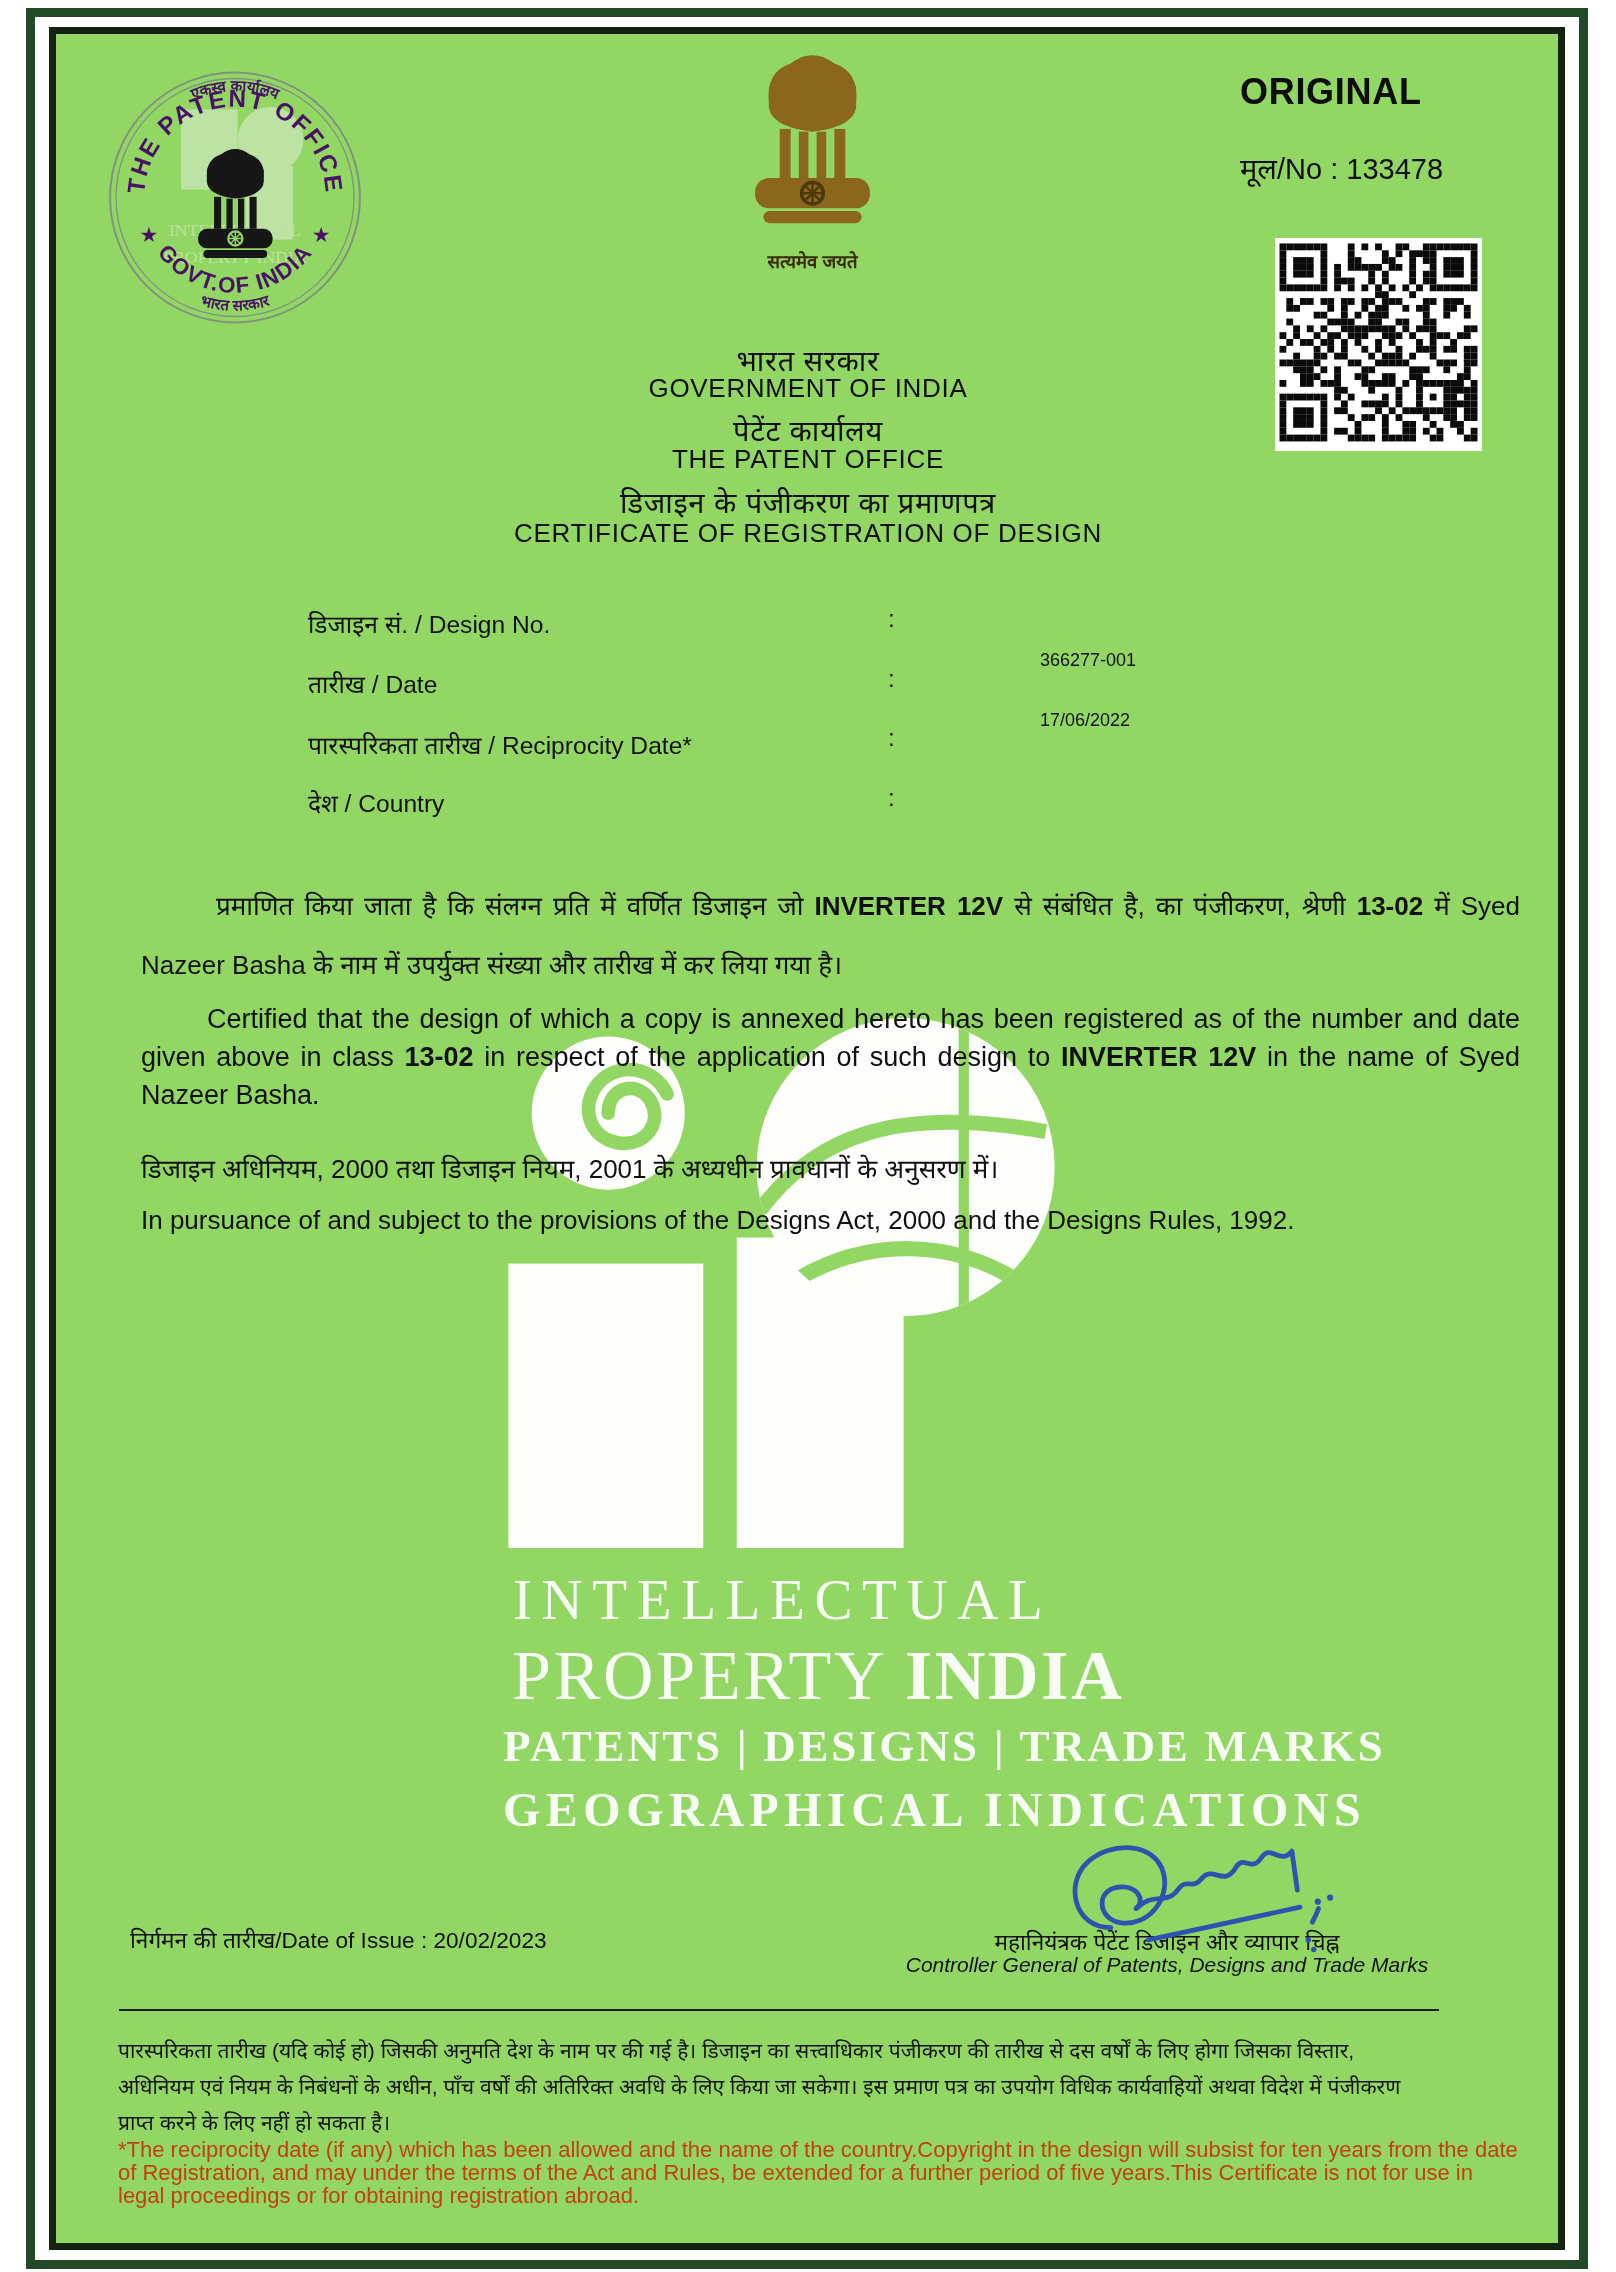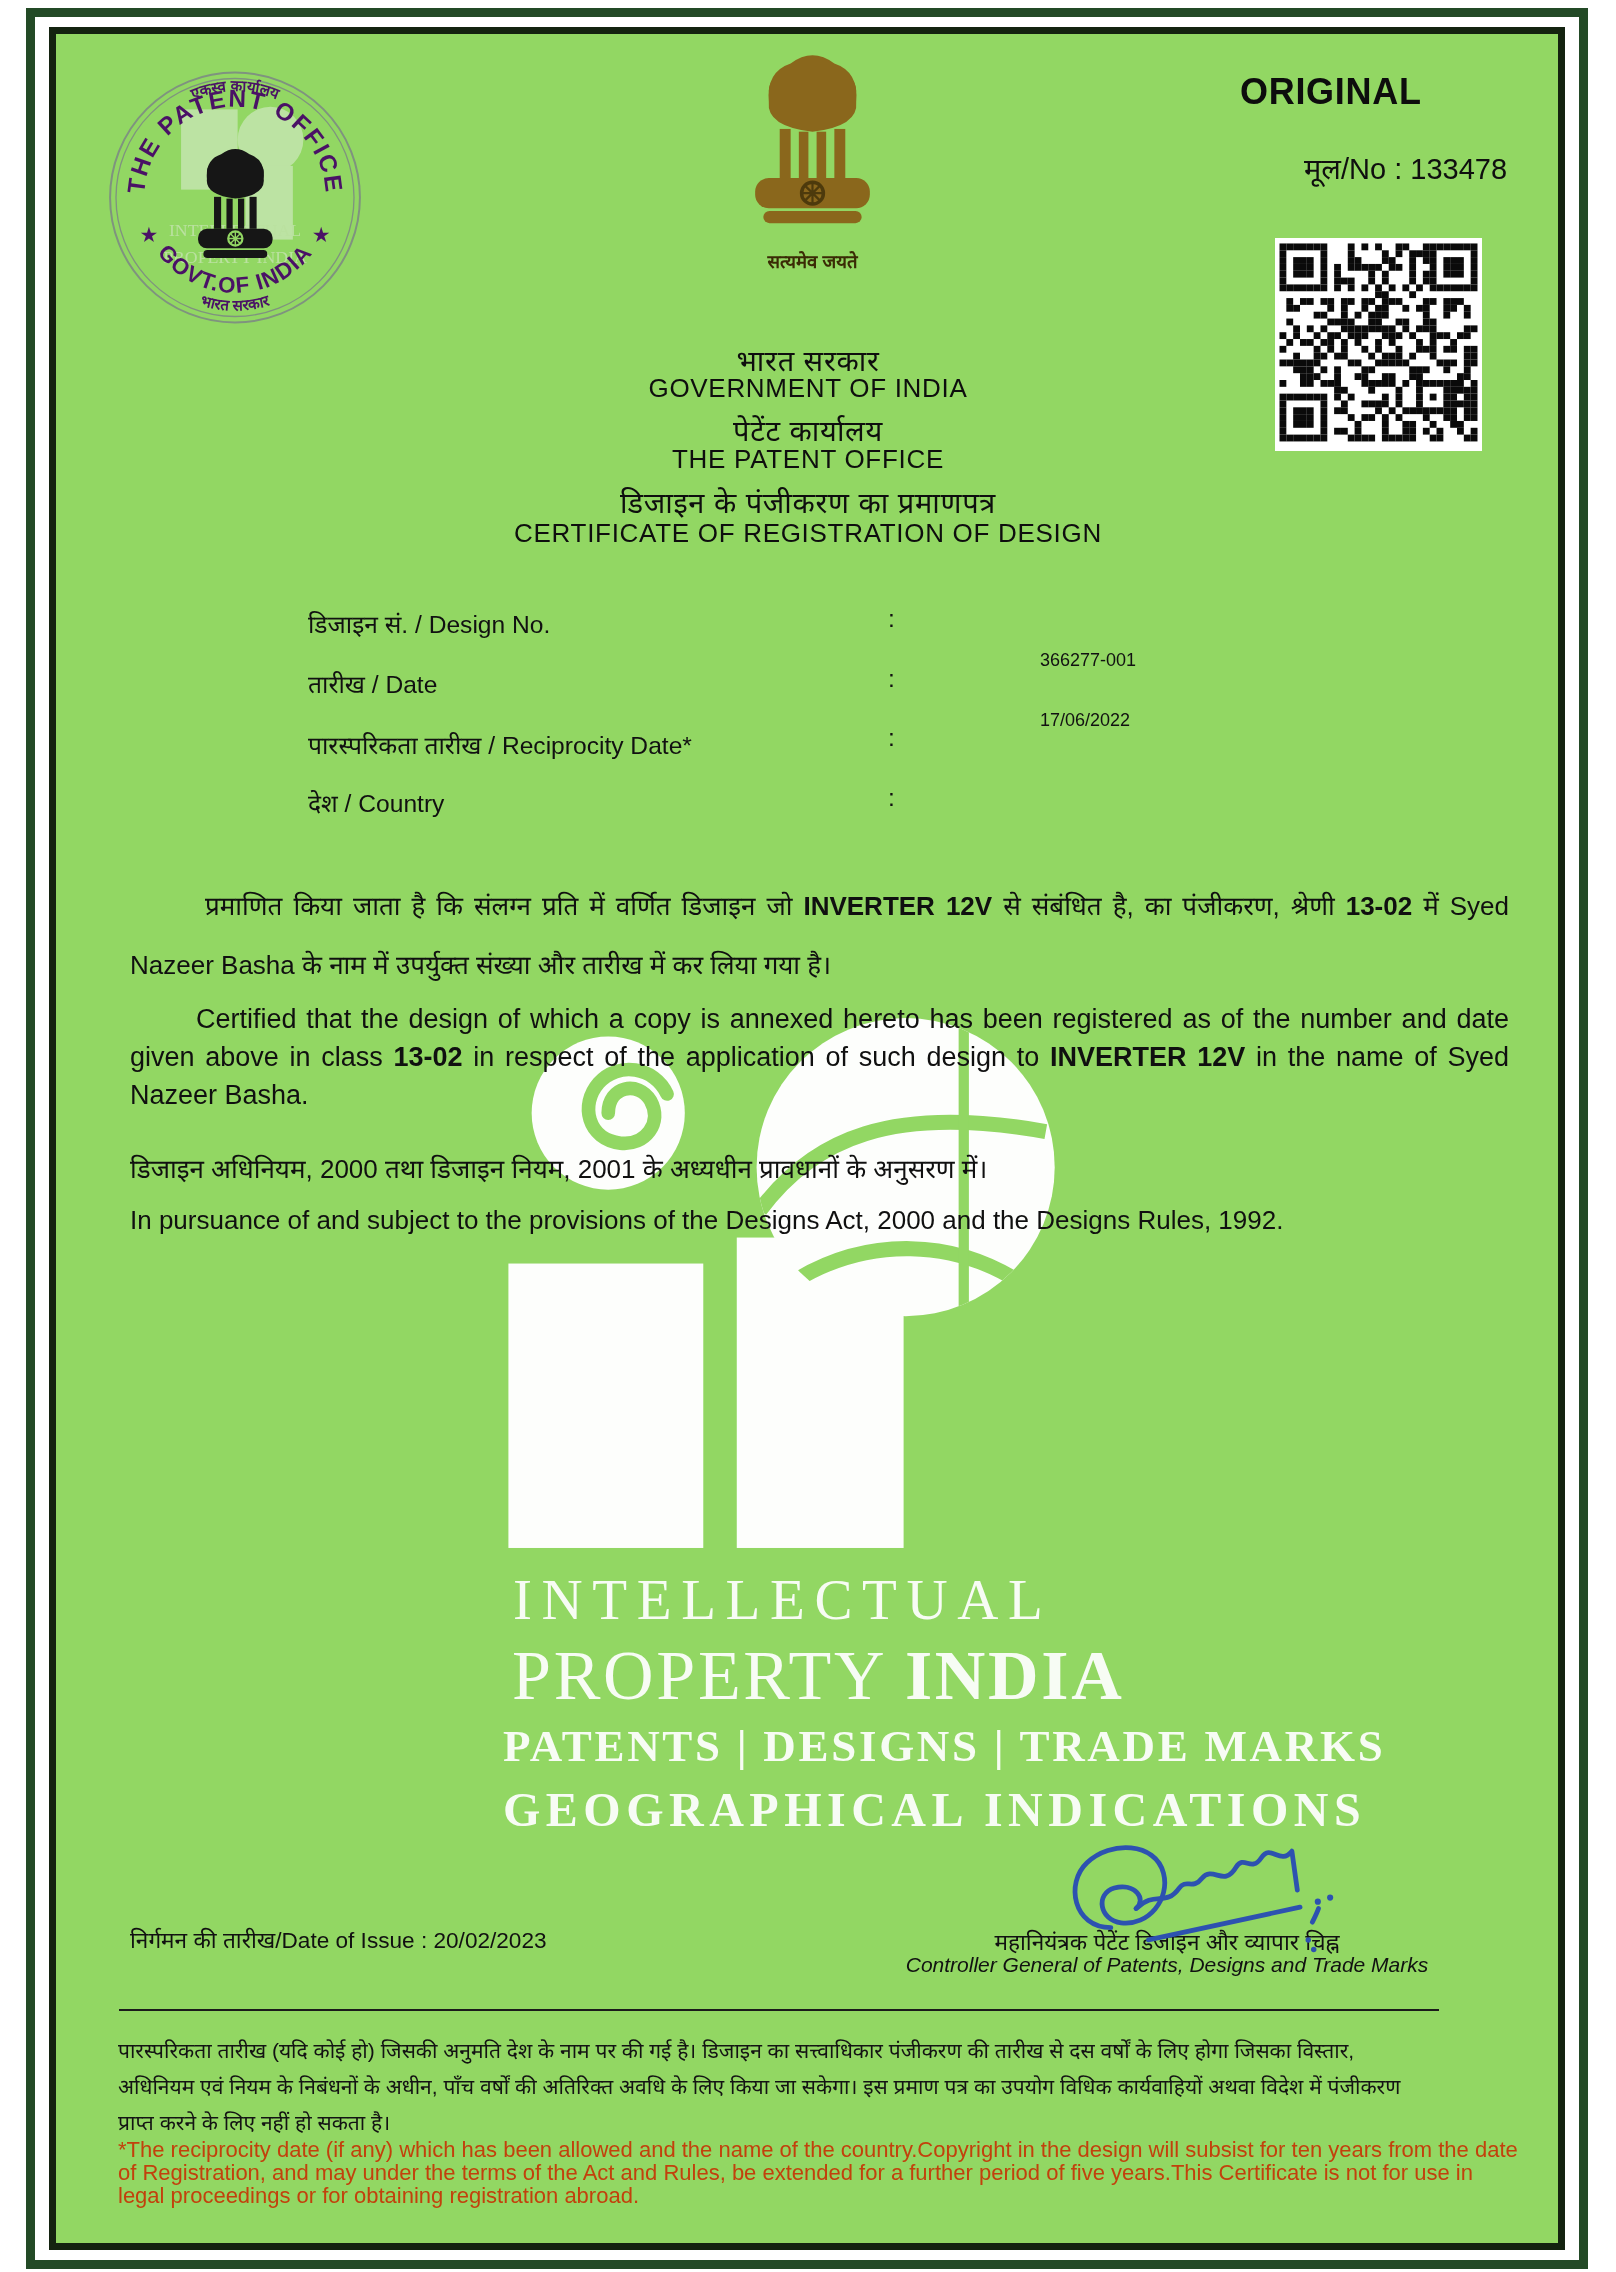--- a/index.html
+++ b/index.html
@@ -10,21 +10,21 @@
   .frame-outer{position:absolute;left:26px;top:8.2px;right:29px;bottom:4.1px;
                border:9px solid #234a26;pointer-events:none;z-index:5;}
   .frame-inner{position:absolute;left:49px;top:27px;right:52px;bottom:23px;
                border:7.5px solid #142310;background:#92d763;z-index:0;}
   
   .center-line{left:57px;width:1502px;text-align:center;color:#0e0e0e;}
   .hi-title{font-size:29px;letter-spacing:0.7px;}
   .en-title{font-size:26px;letter-spacing:0.7px;}
   .label{font-size:24.6px;}
   .value{font-size:18px;margin-top:45px;}
-  .body-text{font-size:26px;line-height:38px;text-align:justify;color:#101010;}
+  .body-text{font-size:26px;line-height:38px;text-align:justify;color:#101010;margin-left:11px;}
   b{font-weight:bold;}
   
   .wm-text{color:#fdfefc;font-family:"Liberation Serif",serif;opacity:0.95;white-space:nowrap;z-index:1;}
   .content{z-index:2;}
   .sig-svg{z-index:3;}
   .footer-note-en{font-size:22px;line-height:23px;color:#c2410c;}
   .footer-note-hi{font-size:21px;line-height:36px;color:#131313;}
 </style>
 </head>
 <body>
@@ -117,21 +117,21 @@
     <text x="69" y="268" font-size="32" fill="#4a1166" text-anchor="middle">★</text>
     <text x="331" y="268" font-size="32" fill="#4a1166" text-anchor="middle">★</text>
   </svg>
 
   <svg class="abs content" style="left:744px;top:47px;color:#8a671c;--chakra:#4d3a0c;" width="137" height="183" viewBox="0 0 100 134">
     <use href="#lion"></use>
   </svg>
   <div class="abs content" style="left:677px;top:248px;width:271px;text-align:center;font-size:18.5px;color:#3a2b05;font-weight:bold;">सत्यमेव जयते</div>
 
   <div class="abs content" style="left:1240px;top:71px;font-size:36px;font-weight:bold;letter-spacing:0.7px;color:#0d0d0d;">ORIGINAL</div>
-  <div class="abs content" style="left:1304px;top:148px;font-size:29px;color:#0f0f0f;">
+  <div class="abs content" style="left:1240px;top:148px;font-size:29px;color:#0f0f0f;">
     <span>मूल/No</span><span> : </span><span>133478</span>
   </div>
   <div class="abs content" style="left:1275px;top:238px;width:207px;height:213px;background:#ffffff;padding:0;">
     <svg id="qr-svg" width="207" height="213" viewBox="0 0 302 312">
         <rect x="6" y="8" width="10" height="10" fill="#0a0a0a"></rect>
         <rect x="16" y="8" width="10" height="10" fill="#0a0a0a"></rect>
         <rect x="26" y="8" width="10" height="10" fill="#0a0a0a"></rect>
         <rect x="36" y="8" width="10" height="10" fill="#0a0a0a"></rect>
         <rect x="46" y="8" width="10" height="10" fill="#0a0a0a"></rect>
         <rect x="56" y="8" width="10" height="10" fill="#0a0a0a"></rect>

